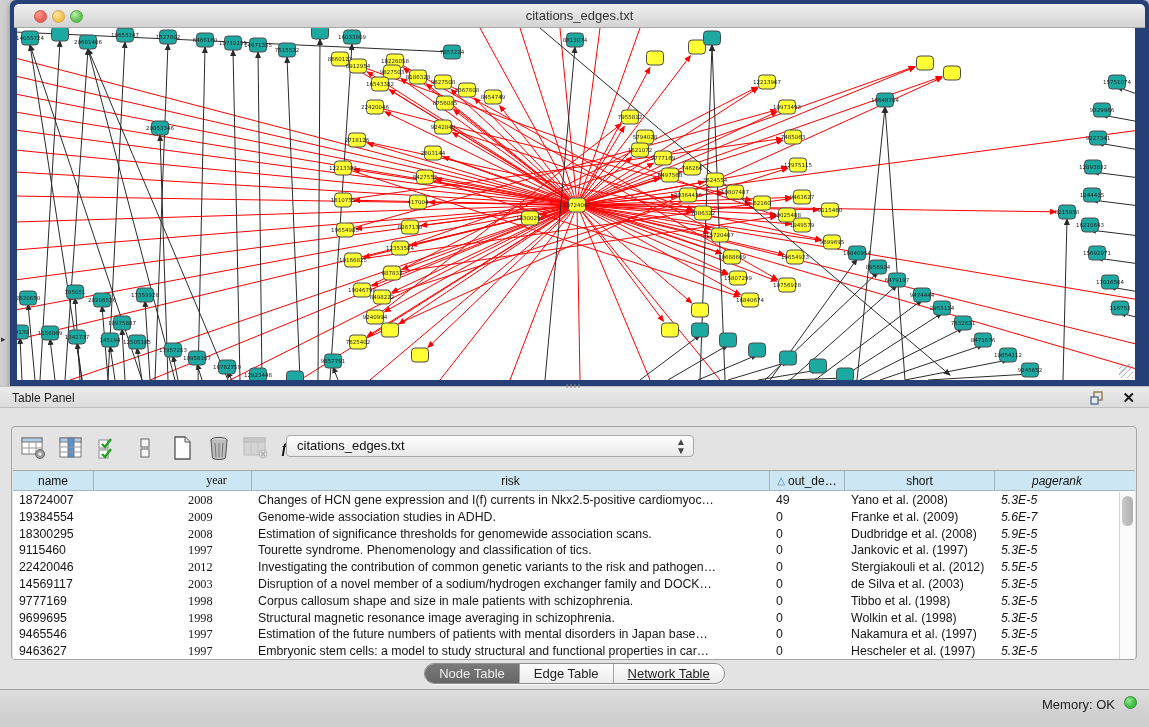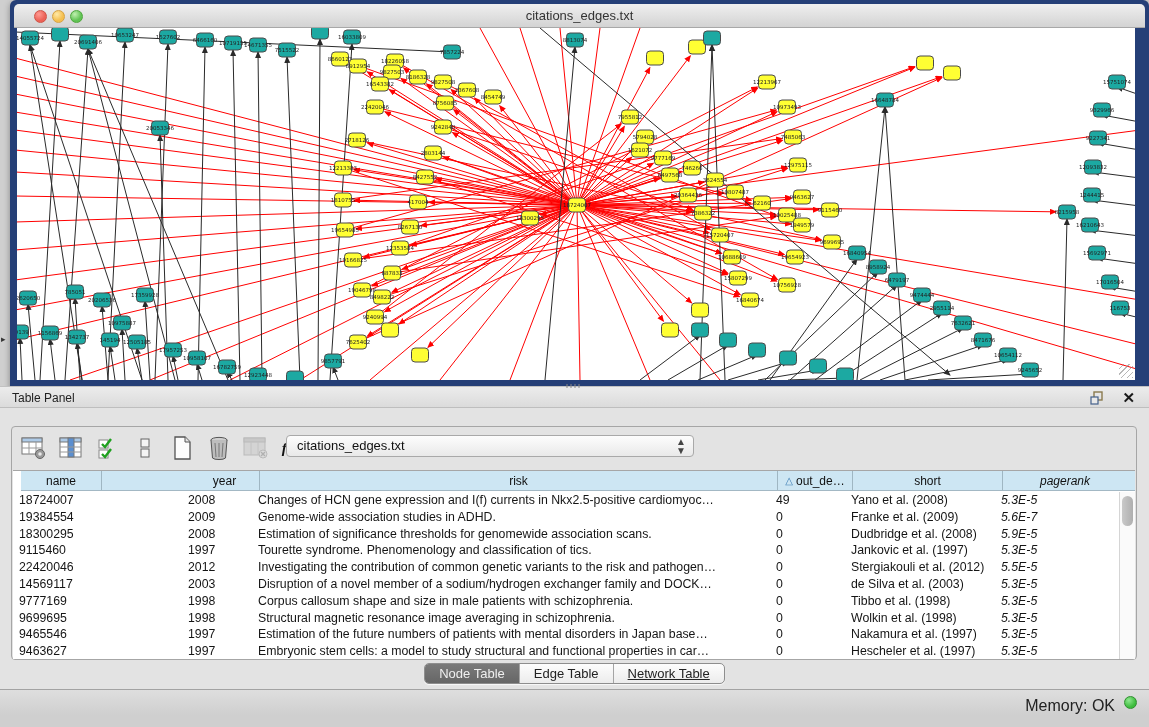--- a/index.html
+++ b/index.html
@@ -37,41 +37,41 @@
     border:1px solid #A6A6A6; border-radius:4px; background:#E3E3E3; }
   .toolbar { position:absolute; left:8px; top:5px; height:32px; display:flex; align-items:center; gap:9px; }
   .tool { width:28px; height:28px; display:flex; align-items:center; justify-content:center; cursor:pointer; }
   .tool svg { display:block; }
   .fx { font-family:"Liberation Serif", serif; font-style:italic; font-weight:bold; font-size:15px; color:#111; }
   .combo { position:absolute; left:274px; top:8px; width:408px; height:22px;
     background:linear-gradient(#FDFDFD,#E9E9E9); border:1px solid #A9A9A9; border-radius:4px;
     font-size:13px; color:#111; line-height:20px; padding-left:10px; cursor:pointer; }
   .combo .arrows { position:absolute; right:7px; top:1px; font-size:10px; color:#444; letter-spacing:0; line-height:9px; text-align:center; }
 
-  .tablewrap { position:absolute; left:1px; top:43px; width:1122px; height:189px; background:#fff; border-top:1px solid #A6A6A6;padding-left:8px; }
+  .tablewrap { position:absolute; left:1px; top:43px; width:1122px; height:189px; background:#fff; border-top:1px solid #A6A6A6; }
   .thead { display:flex; height:20px; background:#CDE6F3; border-bottom:1px solid #A3B8C4; font-size:12px; color:#111; }
   .th { display:flex; align-items:center; justify-content:center; border-right:1px solid #9FB6C2; overflow:hidden; white-space:nowrap; }
   .sort-tri { color:#3F7FB5; font-size:10px; margin-right:3px; }
   .tbody { position:absolute; left:0; top:21px; right:16px; bottom:0; overflow:hidden; }
   .tr { display:flex; height:16.8px; font-size:12.3px; color:#151515; }
   .td { padding-left:6px; overflow:hidden; white-space:nowrap; line-height:16.8px; }
-  .c0{width:81px;} .c1{width:88px;margin-top:32px;} .c2{width:70px;} .c3{width:518px;} .c4{width:75px;} .c5{width:150px;} .c6{width:124px; border-right:none;font-style:italic;}
+  .c0{width:81px;} .c1{width:88px;margin-top:32px;} .c2{width:70px;font-family:Liberation Serif, serif;} .c3{width:518px;} .c4{width:75px;} .c5{width:150px;} .c6{width:124px; border-right:none;font-style:italic;}
   .th.c6{width:124px;}
   .vscroll { position:absolute; right:0; top:21px; width:16px; bottom:0; background:#FAFAFA; border-left:1px solid #D5D5D5; }
   .vthumb { position:absolute; left:2px; top:4px; width:11px; height:30px; background:linear-gradient(90deg,#C9C9C9,#AFAFAF); border-radius:6px; }
 
   .tabs { position:absolute; left:0; right:0; top:277px; height:22px; display:flex; justify-content:center; }
-  .seg { display:flex; height:21px; border:1px solid #8E8E8E; border-radius:5px; overflow:hidden; background:linear-gradient(#FDFDFD,#ECECEC); box-shadow:0 1px 1px rgba(255,255,255,.8); }
+  .seg { display:flex; height:21px; border:1px solid #8E8E8E; border-radius:10px; overflow:hidden; background:linear-gradient(#FDFDFD,#ECECEC); box-shadow:0 1px 1px rgba(255,255,255,.8); }
   .segbtn { padding:0 14px; font-size:13px; color:#222; line-height:19px; border-right:1px solid #A5A5A5; cursor:pointer; }
   .segbtn:last-child { border-right:none;text-decoration:underline; }
   .segbtn.sel { background:linear-gradient(#7A7A7A,#666); color:#EFEFEF; }
 
   .statusbar { position:absolute; left:0; bottom:0; width:100%; height:26px;
     background:linear-gradient(#DEDEDE,#CFCFCF); border-top:1px solid #A3A3A3; }
-  .memory { position:absolute; right:34px; top:7px; font-size:16px; color:#222; }
+  .memory { position:absolute; right:34px; top:7px; font-size:13px; color:#222; }
   .memdot { position:absolute; right:12px; top:6px; width:13px; height:13px; border-radius:50%;
     background:radial-gradient(circle at 35% 30%, #8FE88F, #3DBC3D 65%); border:1px solid #2F8F2F; }
 </style>
 </head>
 <body>
 
 <span class="sidebar-arrow">▸</span>
 
 <div class="net-window">
   <div class="titlebar">

